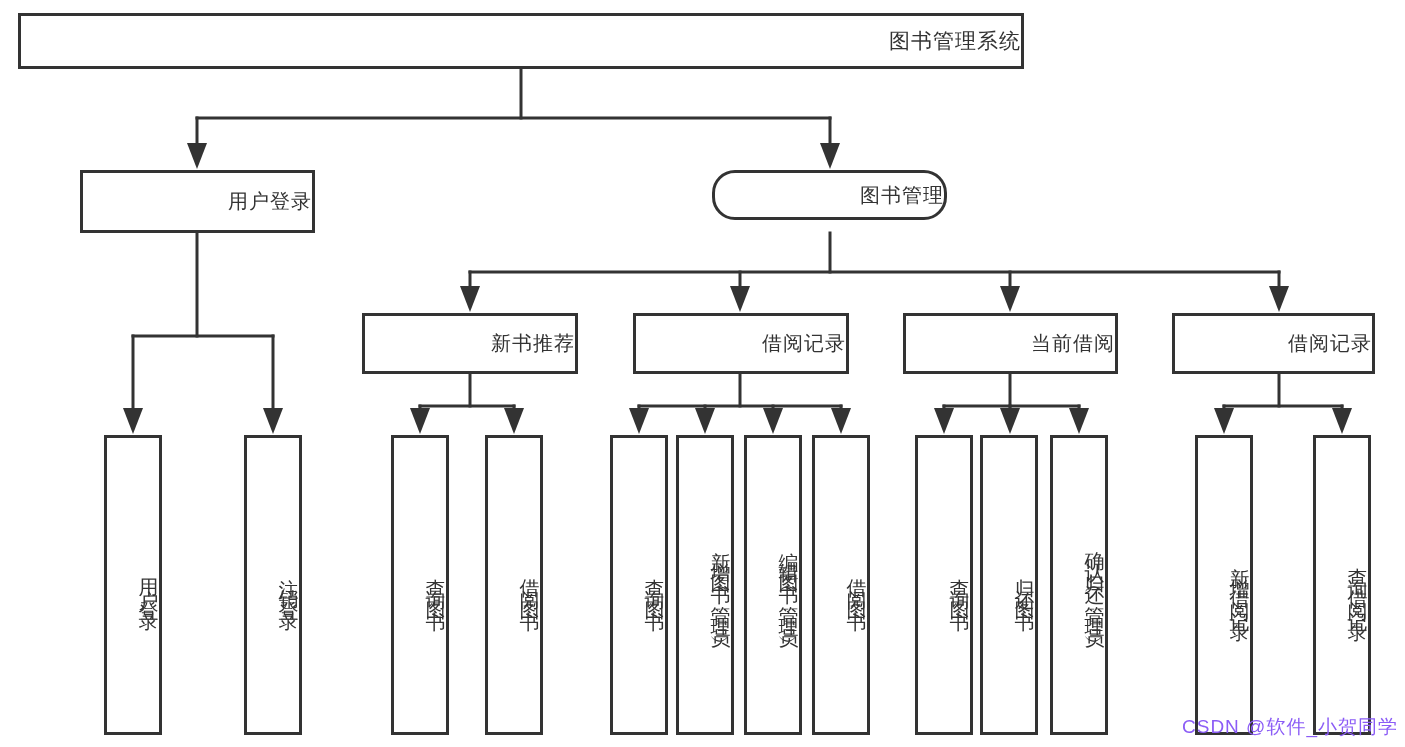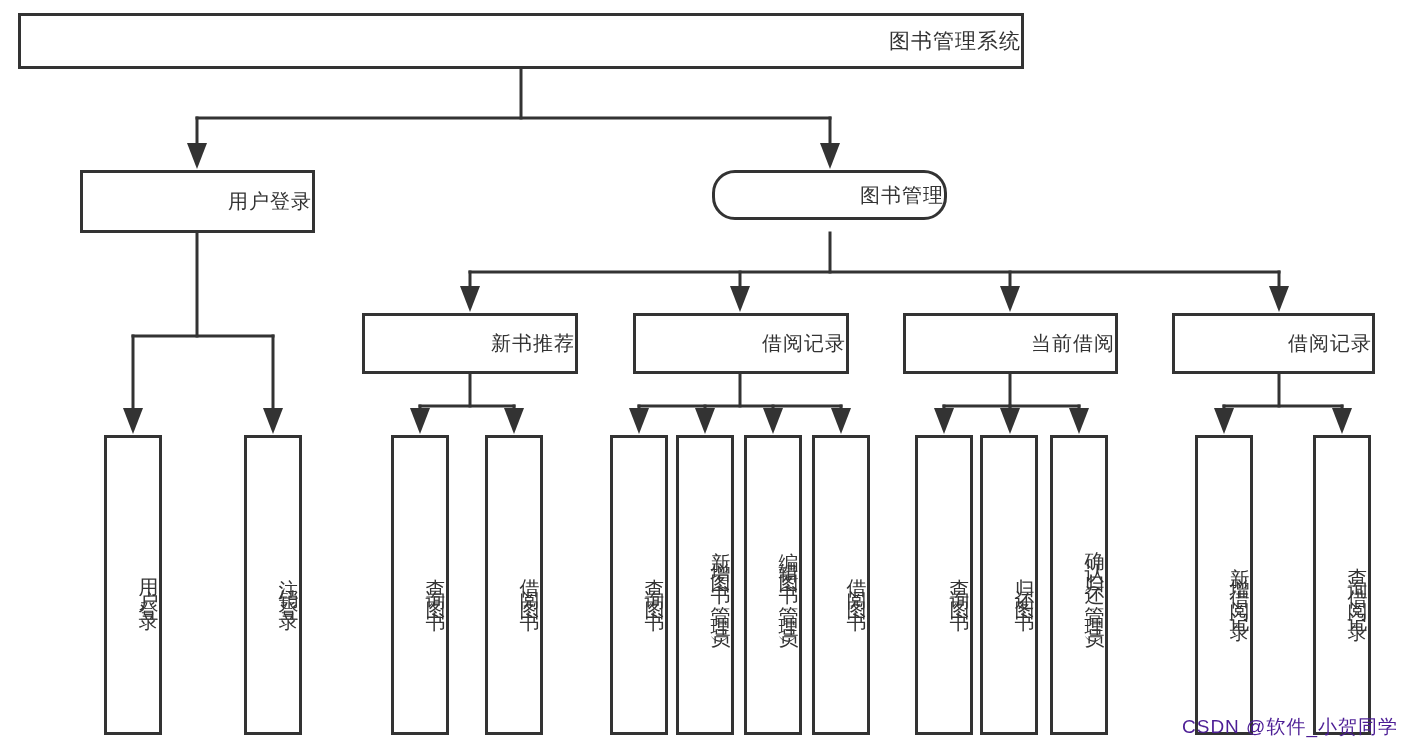--- a/index.html
+++ b/index.html
@@ -42,21 +42,21 @@
     text-orientation:mixed;
     letter-spacing:11px;
     line-height:1;
     white-space:normal;
   }
   .watermark{
     position:absolute;
     left:1182px;
     top:714px;
     font-size:19px;
-    color:#4c1d95;
+    color:#8b5cf6;
     letter-spacing:1px;
     white-space:nowrap;
     z-index:5;
   }
 </style>
 </head>
 <body>
 
 <div class="canvas">
 

